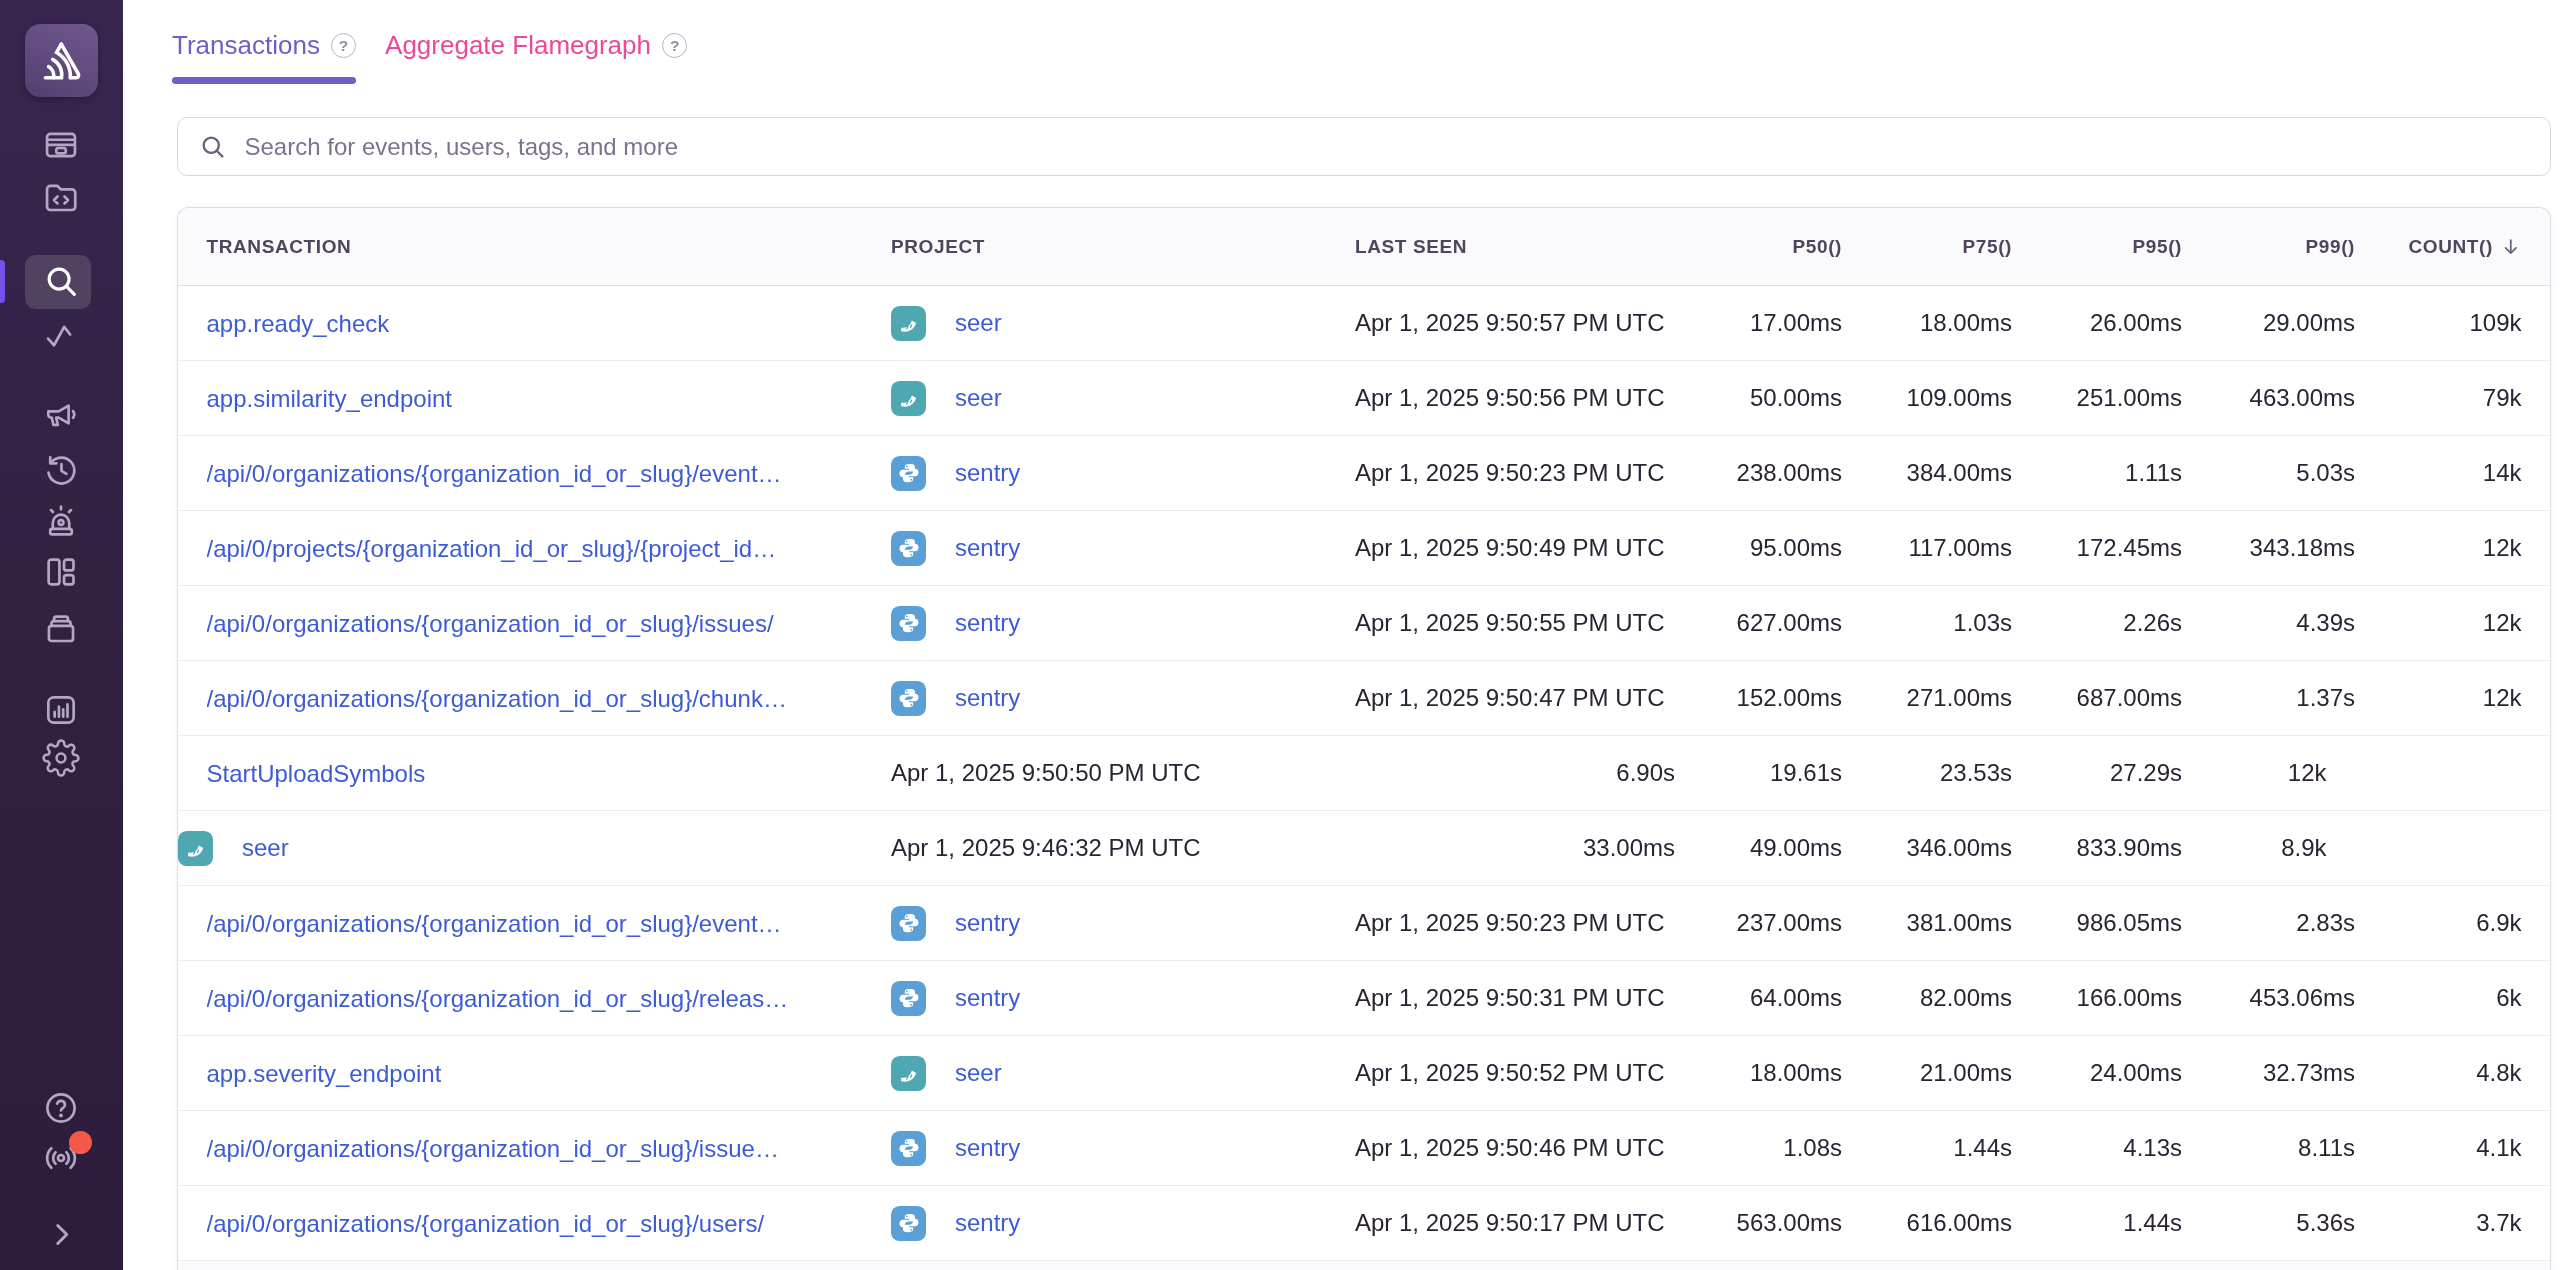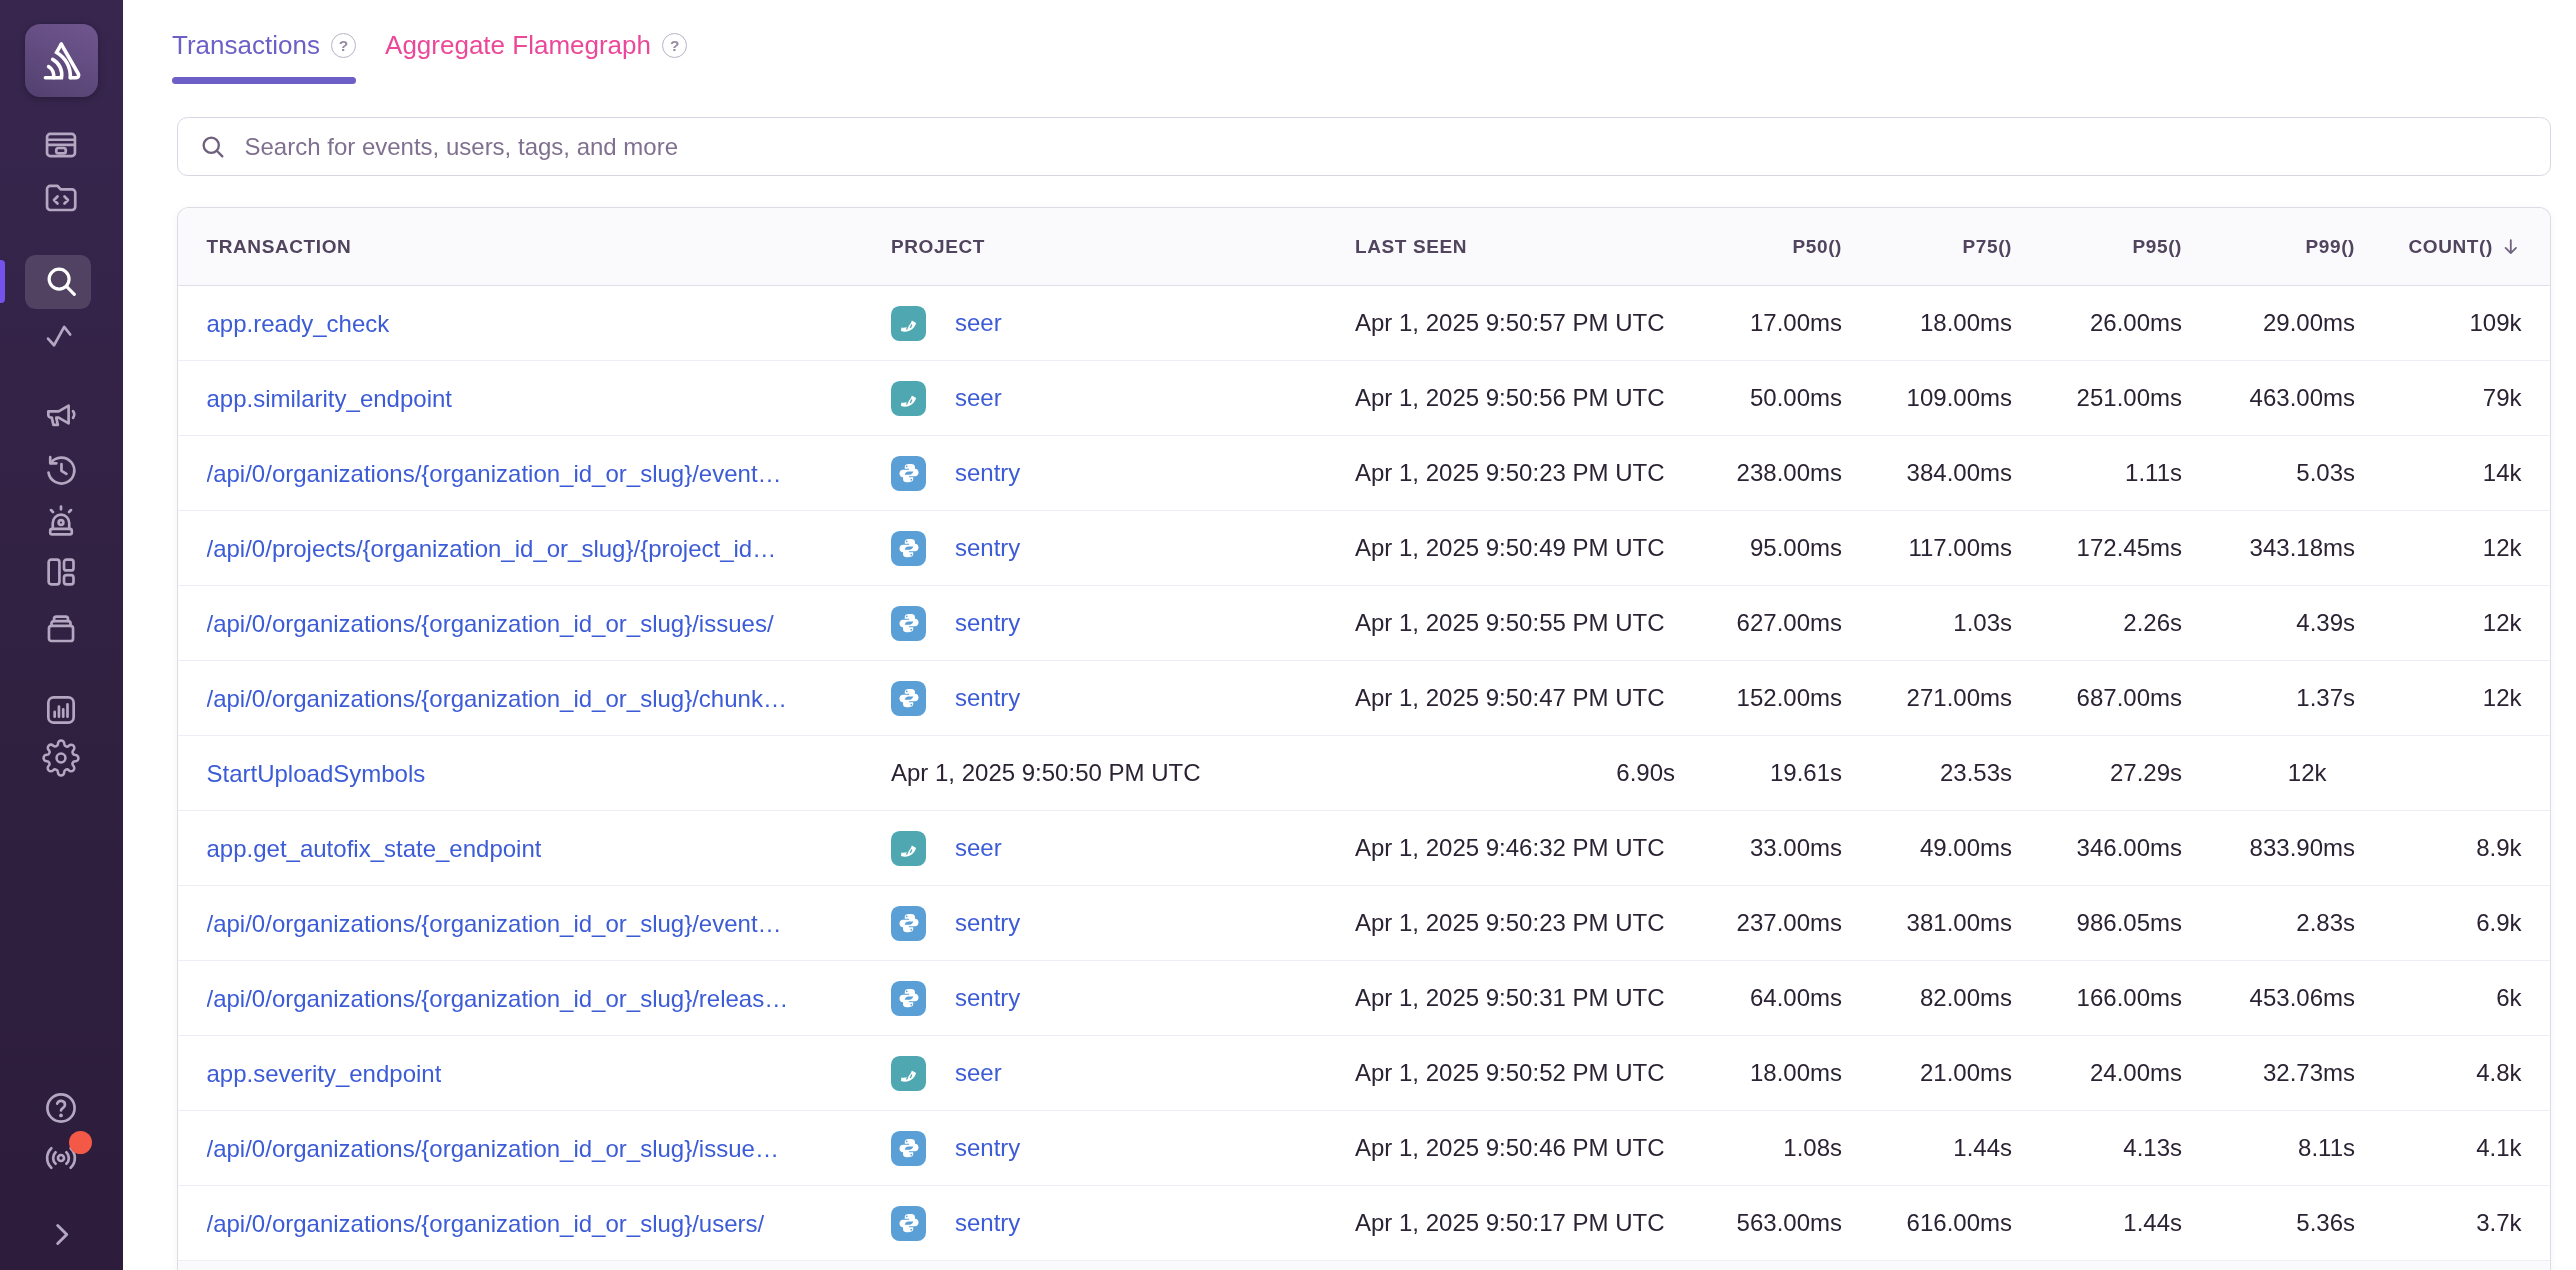--- a/index.html
+++ b/index.html
@@ -399,21 +399,20 @@
     <div class="td td-trans"><a>StartUploadSymbols</a></div>
     <div class="td">Apr 1, 2025 9:50:50 PM UTC</div>
     <div class="td num">6.90s</div>
     <div class="td num">19.61s</div>
     <div class="td num">23.53s</div>
     <div class="td num">27.29s</div>
     <div class="td num td-count">12k</div>
   </div>
 
   <div class="tr">
-    <div class="td td-trans"><a>app.get_autofix_state_endpoint</a></div>
     <div class="td td-proj">
       <span class="pbadge seer">
               <svg viewBox="0 0 24 24">
                 <path fill="#fff" d="M5 16.2c4.8 1 8.2-1.3 9.6-6.4l4 2.3c-1.7 6-7.6 9.3-14 7.3z"></path>
                 <path d="M9.7 18.1l1.5-3.5M13.2 16.7l1.4-3.3" stroke="#4fa8b1" stroke-width="1.2" fill="none"></path>
               </svg>
             </span>
       <a>seer</a>
     </div>
     <div class="td">Apr 1, 2025 9:46:32 PM UTC</div>

